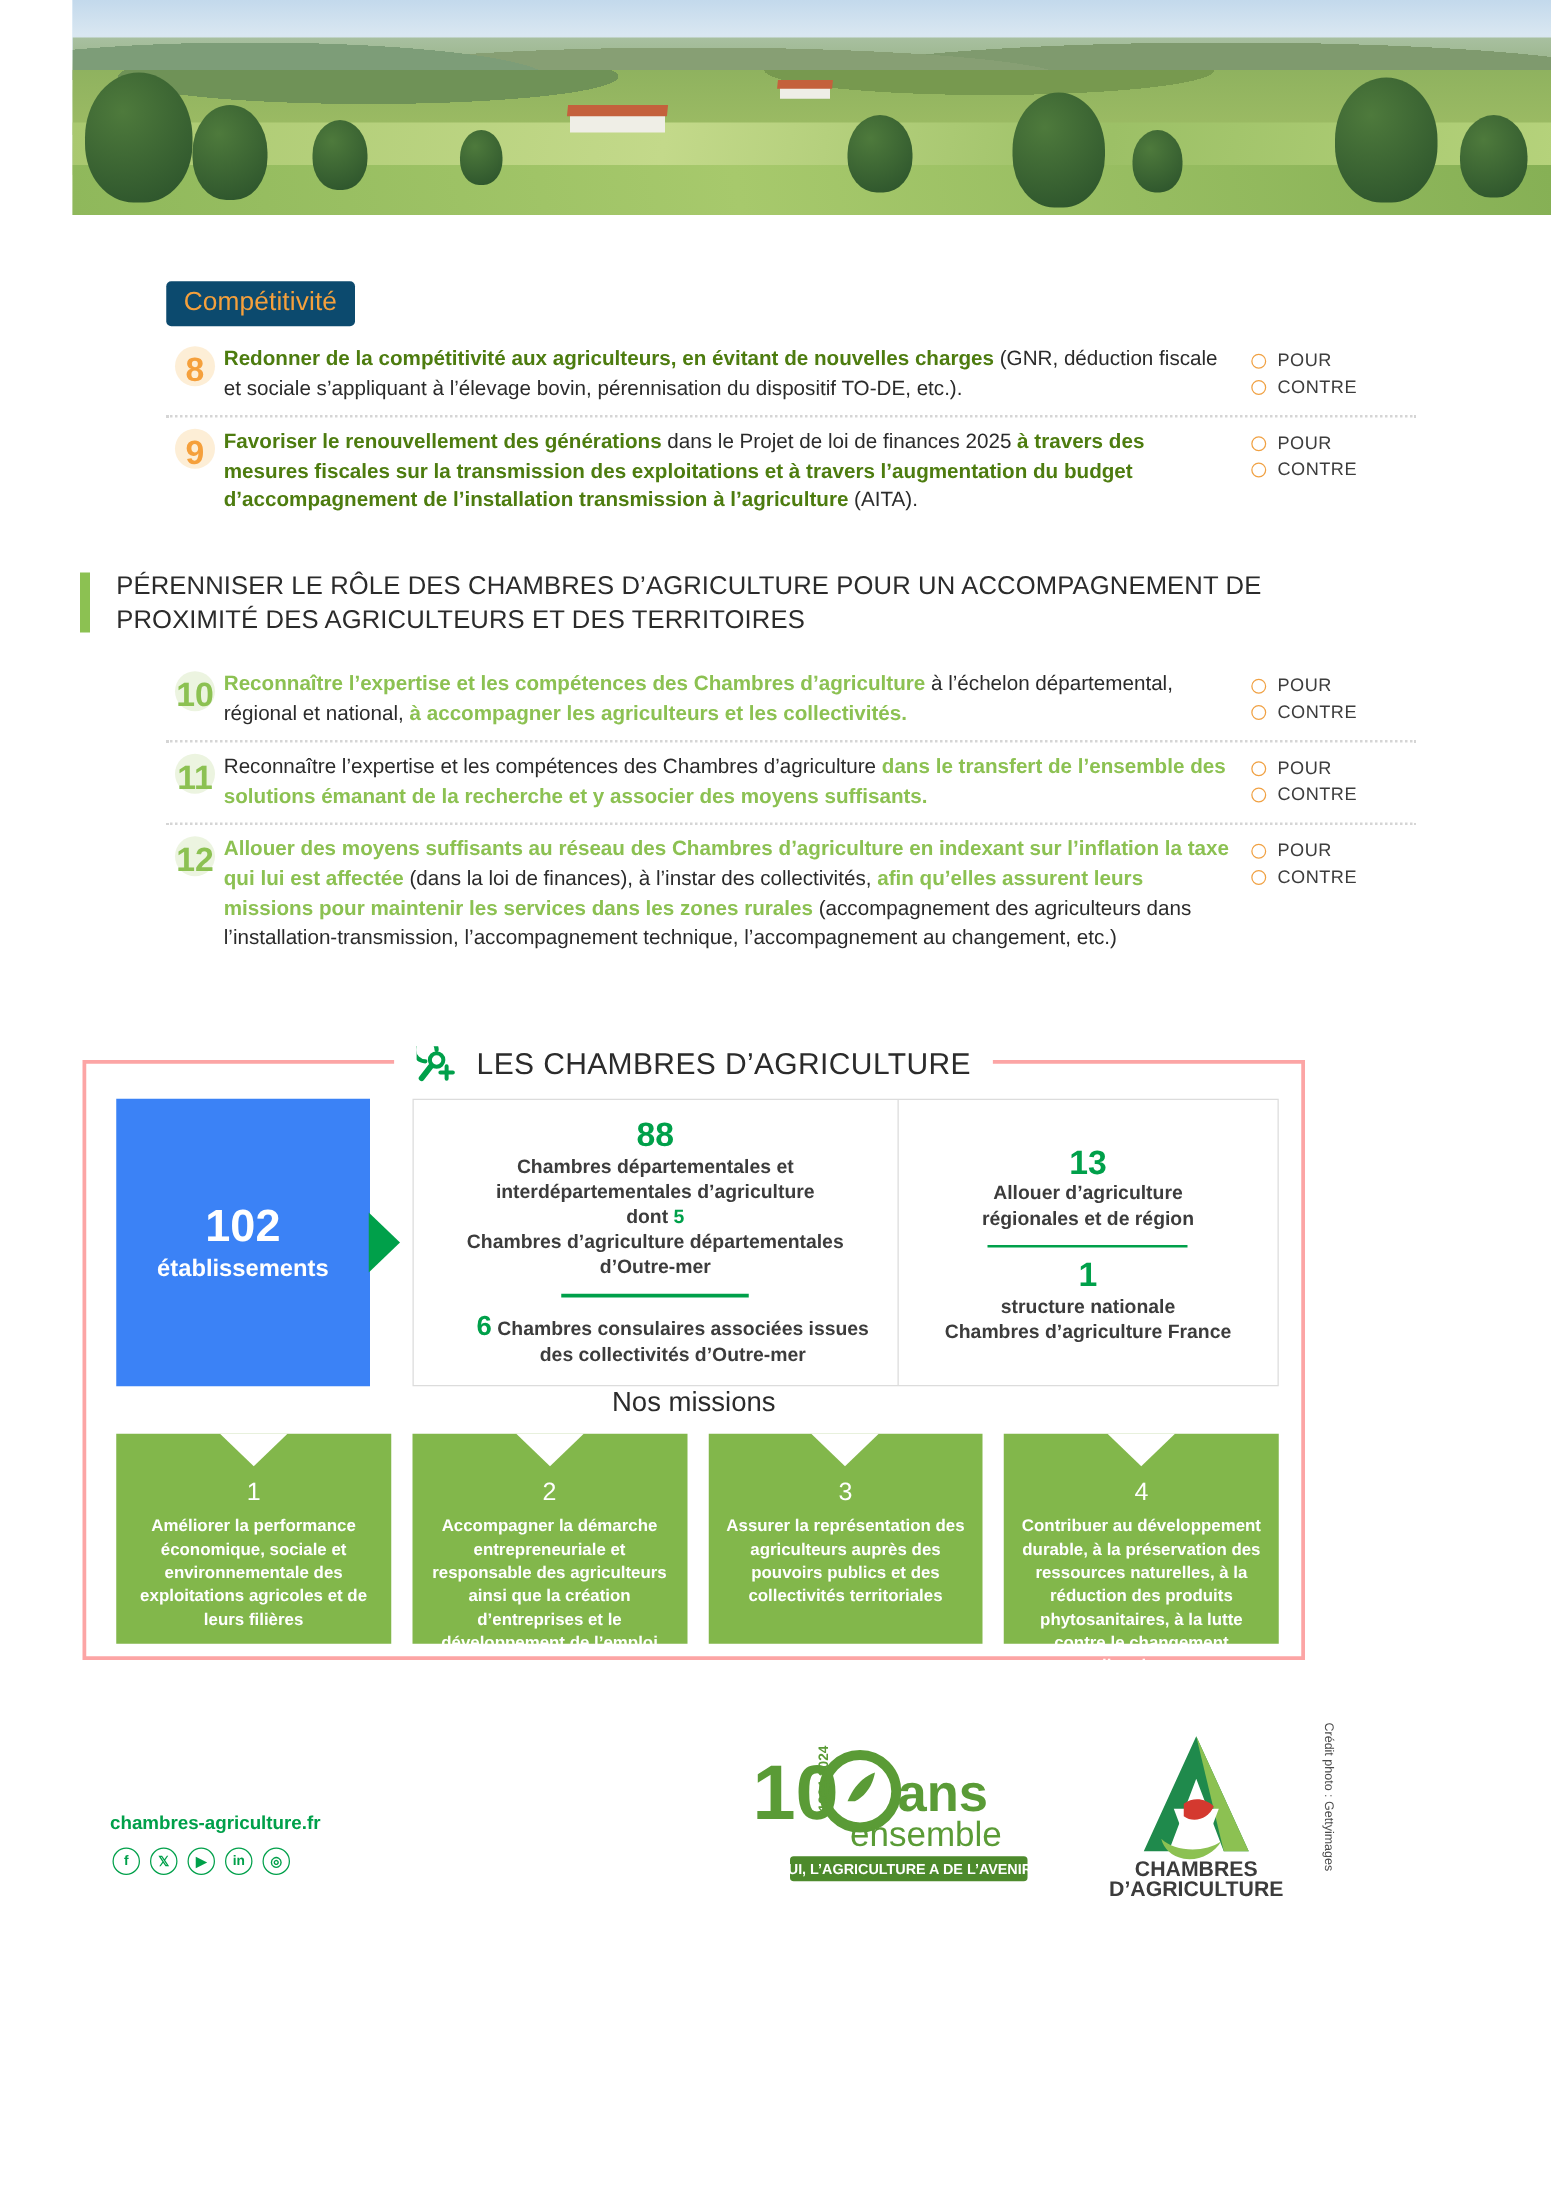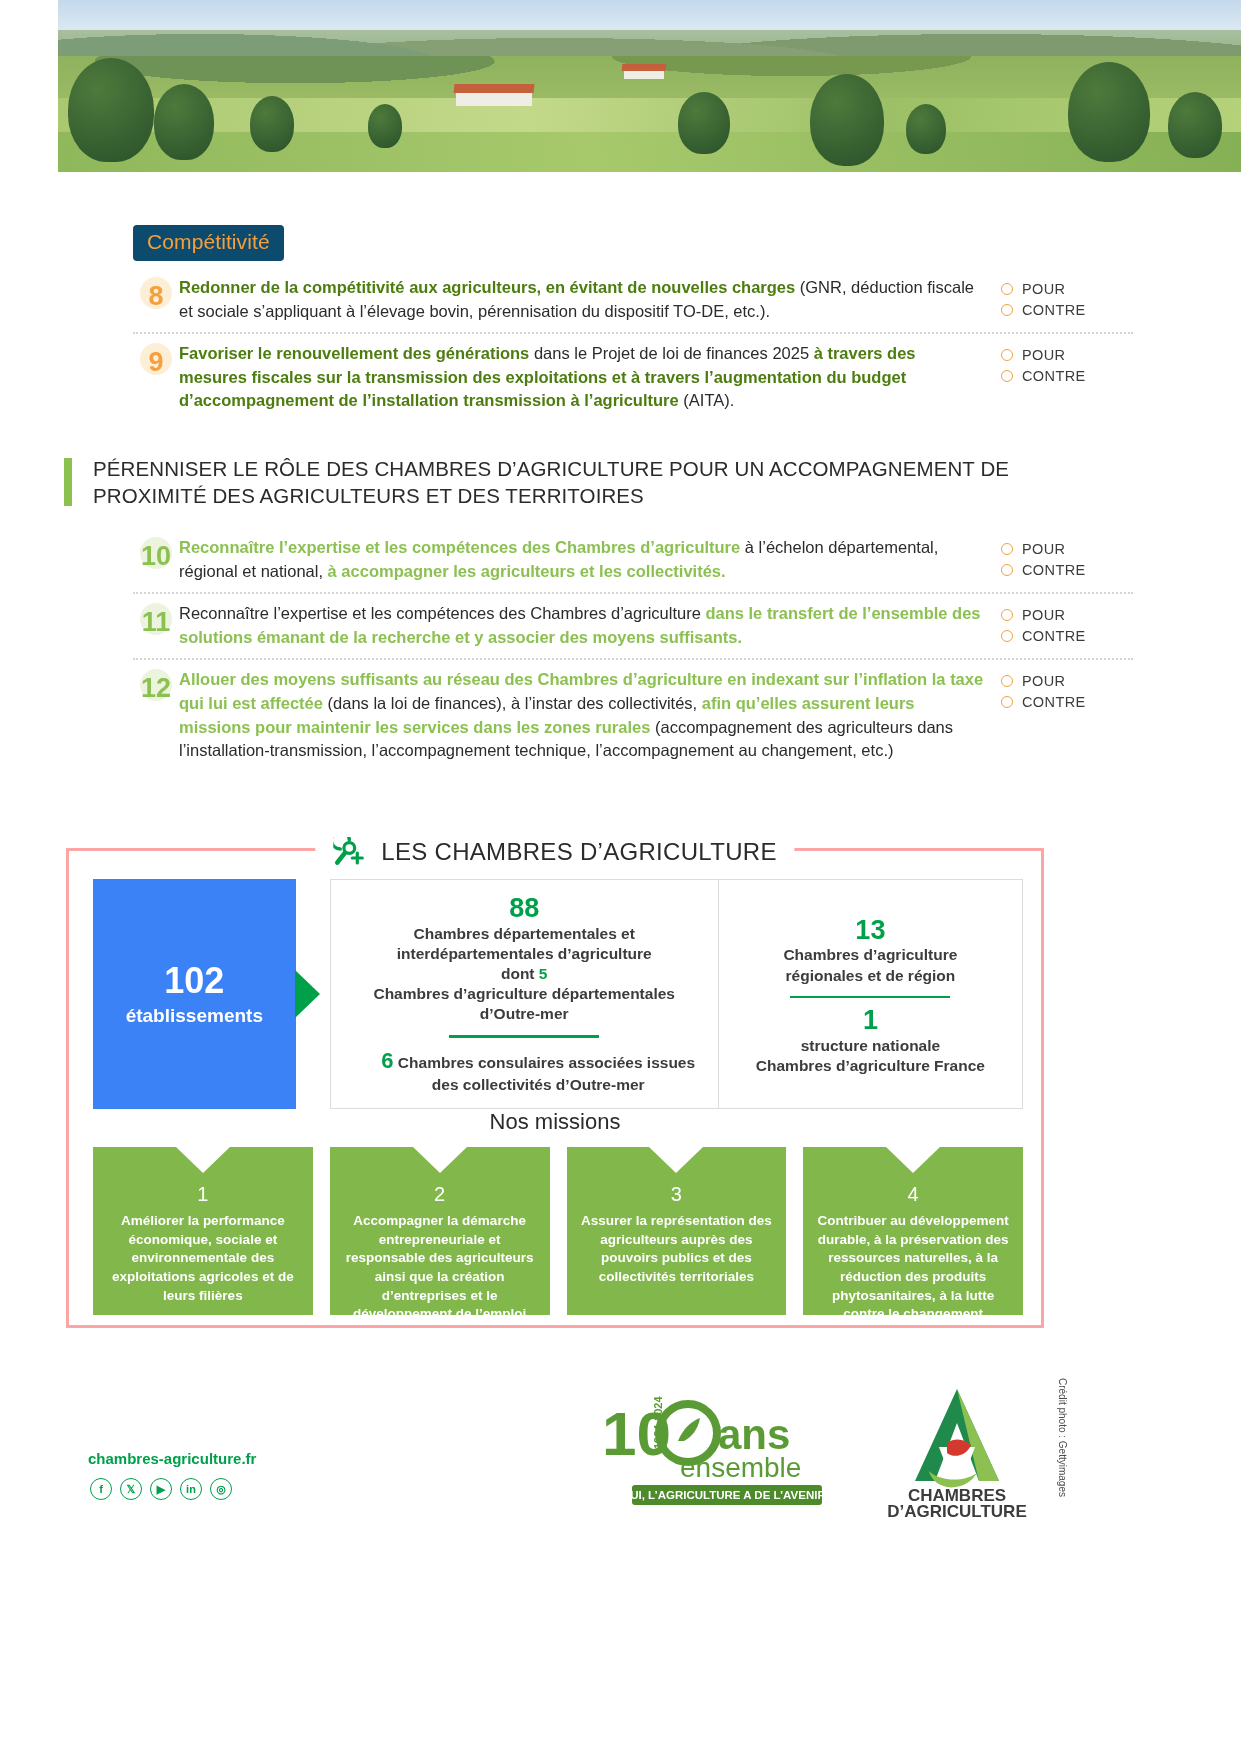--- a/index.html
+++ b/index.html
@@ -393,21 +393,21 @@
           <div class="sl">d’Outre-mer</div>
           <div class="divider-green"></div>
           <div class="inline-6">
             <b>6</b>
             <span>Chambres consulaires associées issues des collectivités d’Outre-mer</span>
           </div>
         </div>
 
         <div class="stats-col right">
           <div class="sn">13</div>
-          <div class="sl">Chambres d’agriculture</div>
+          <div class="sl">Allouer d’agriculture</div>
           <div class="sl">régionales et de région</div>
           <div class="divider-green sm"></div>
           <div class="sn">1</div>
           <div class="sl">structure nationale</div>
           <div class="sl">Chambres d’agriculture France</div>
         </div>
       </div>
     </div>
 
     <div class="missions-label">Nos missions</div>

